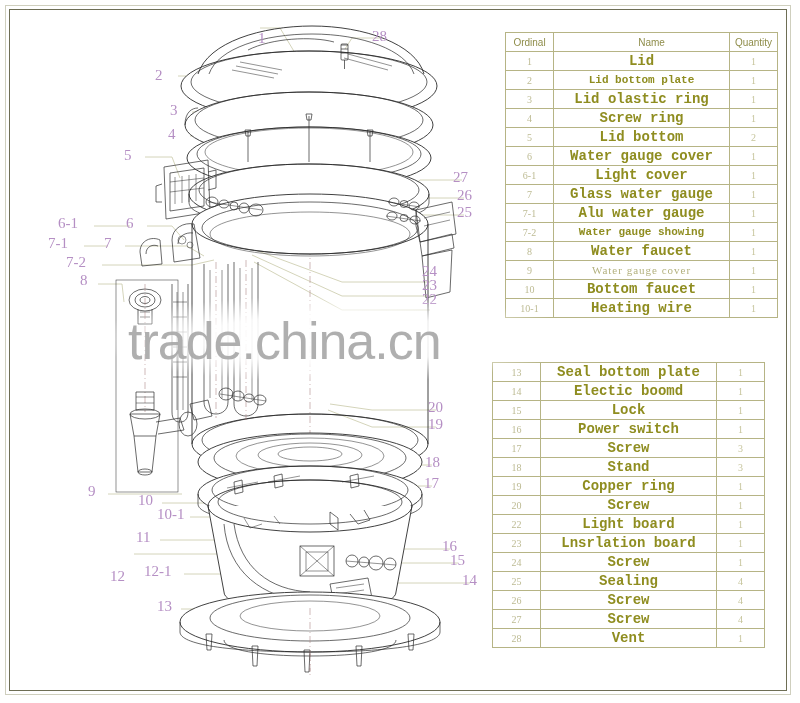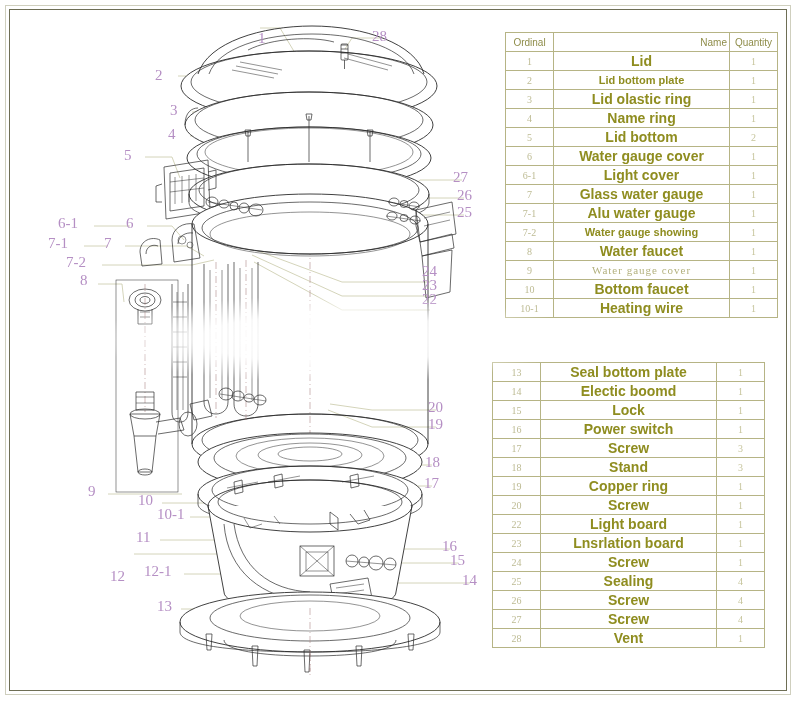--- a/index.html
+++ b/index.html
@@ -69,38 +69,38 @@
     overflow:hidden;
     white-space:nowrap;
   }
   table.parts th{
     font-family:"Liberation Sans", sans-serif;
     font-size:10px;
     font-weight:normal;
     color:#8f8d4a;
     text-align:center;
   }
-  table.parts th.h-name{text-align:right;padding-left:22px;}
+  table.parts th.h-name{text-align:center;padding-left:22px;}
   table.parts th.h-qty{text-align:center;}
   td.ord{
     text-align:center;
     font-family:"Liberation Serif", serif;
     font-size:10px;
     color:#bdbb93;
   }
   td.qty{
     text-align:center;
     font-family:"Liberation Serif", serif;
     font-size:10px;
     color:#c6c49b;
   }
   td.name{
     text-align:center;
     color:#8f8d20;
-    font-family:Liberation Sans, sans-serif;
+    font-family:Liberation Mono, monospace;
     font-size:14px;
     font-weight:bold;
   }
   td.name.sz-sm{font-size:11px;font-weight:bold;text-align:center;}
   td.name.sz-xs{font-size:9.5px;font-weight:bold;}
   td.name.sz-mono{
     font-family:"Liberation Serif", serif;
     font-size:11px;
     font-weight:normal;
     letter-spacing:1px;
@@ -500,21 +500,21 @@
             <td class="name sz-sm">Lid bottom plate</td>
             <td class="qty">1</td>
           </tr>
           <tr>
             <td class="ord">3</td>
             <td class="name ">Lid olastic ring</td>
             <td class="qty">1</td>
           </tr>
           <tr>
             <td class="ord">4</td>
-            <td class="name ">Name ring</td>
+            <td class="name ">Screw ring</td>
             <td class="qty">1</td>
           </tr>
           <tr>
             <td class="ord">5</td>
             <td class="name ">Lid bottom</td>
             <td class="qty">2</td>
           </tr>
           <tr>
             <td class="ord">6</td>
             <td class="name ">Water gauge cover</td>
@@ -645,14 +645,15 @@
           <tr>
             <td class="ord">28</td>
             <td class="name ">Vent</td>
             <td class="qty">1</td>
           </tr>
         </tbody>
     </table>
   </div>
 
   <div class="wm-fog" style="left:96px;top:296px;width:480px;height:86px;"></div>
+  <div id="watermark">trade.china.cn</div>
 
 </div>
 
 </body></html>

